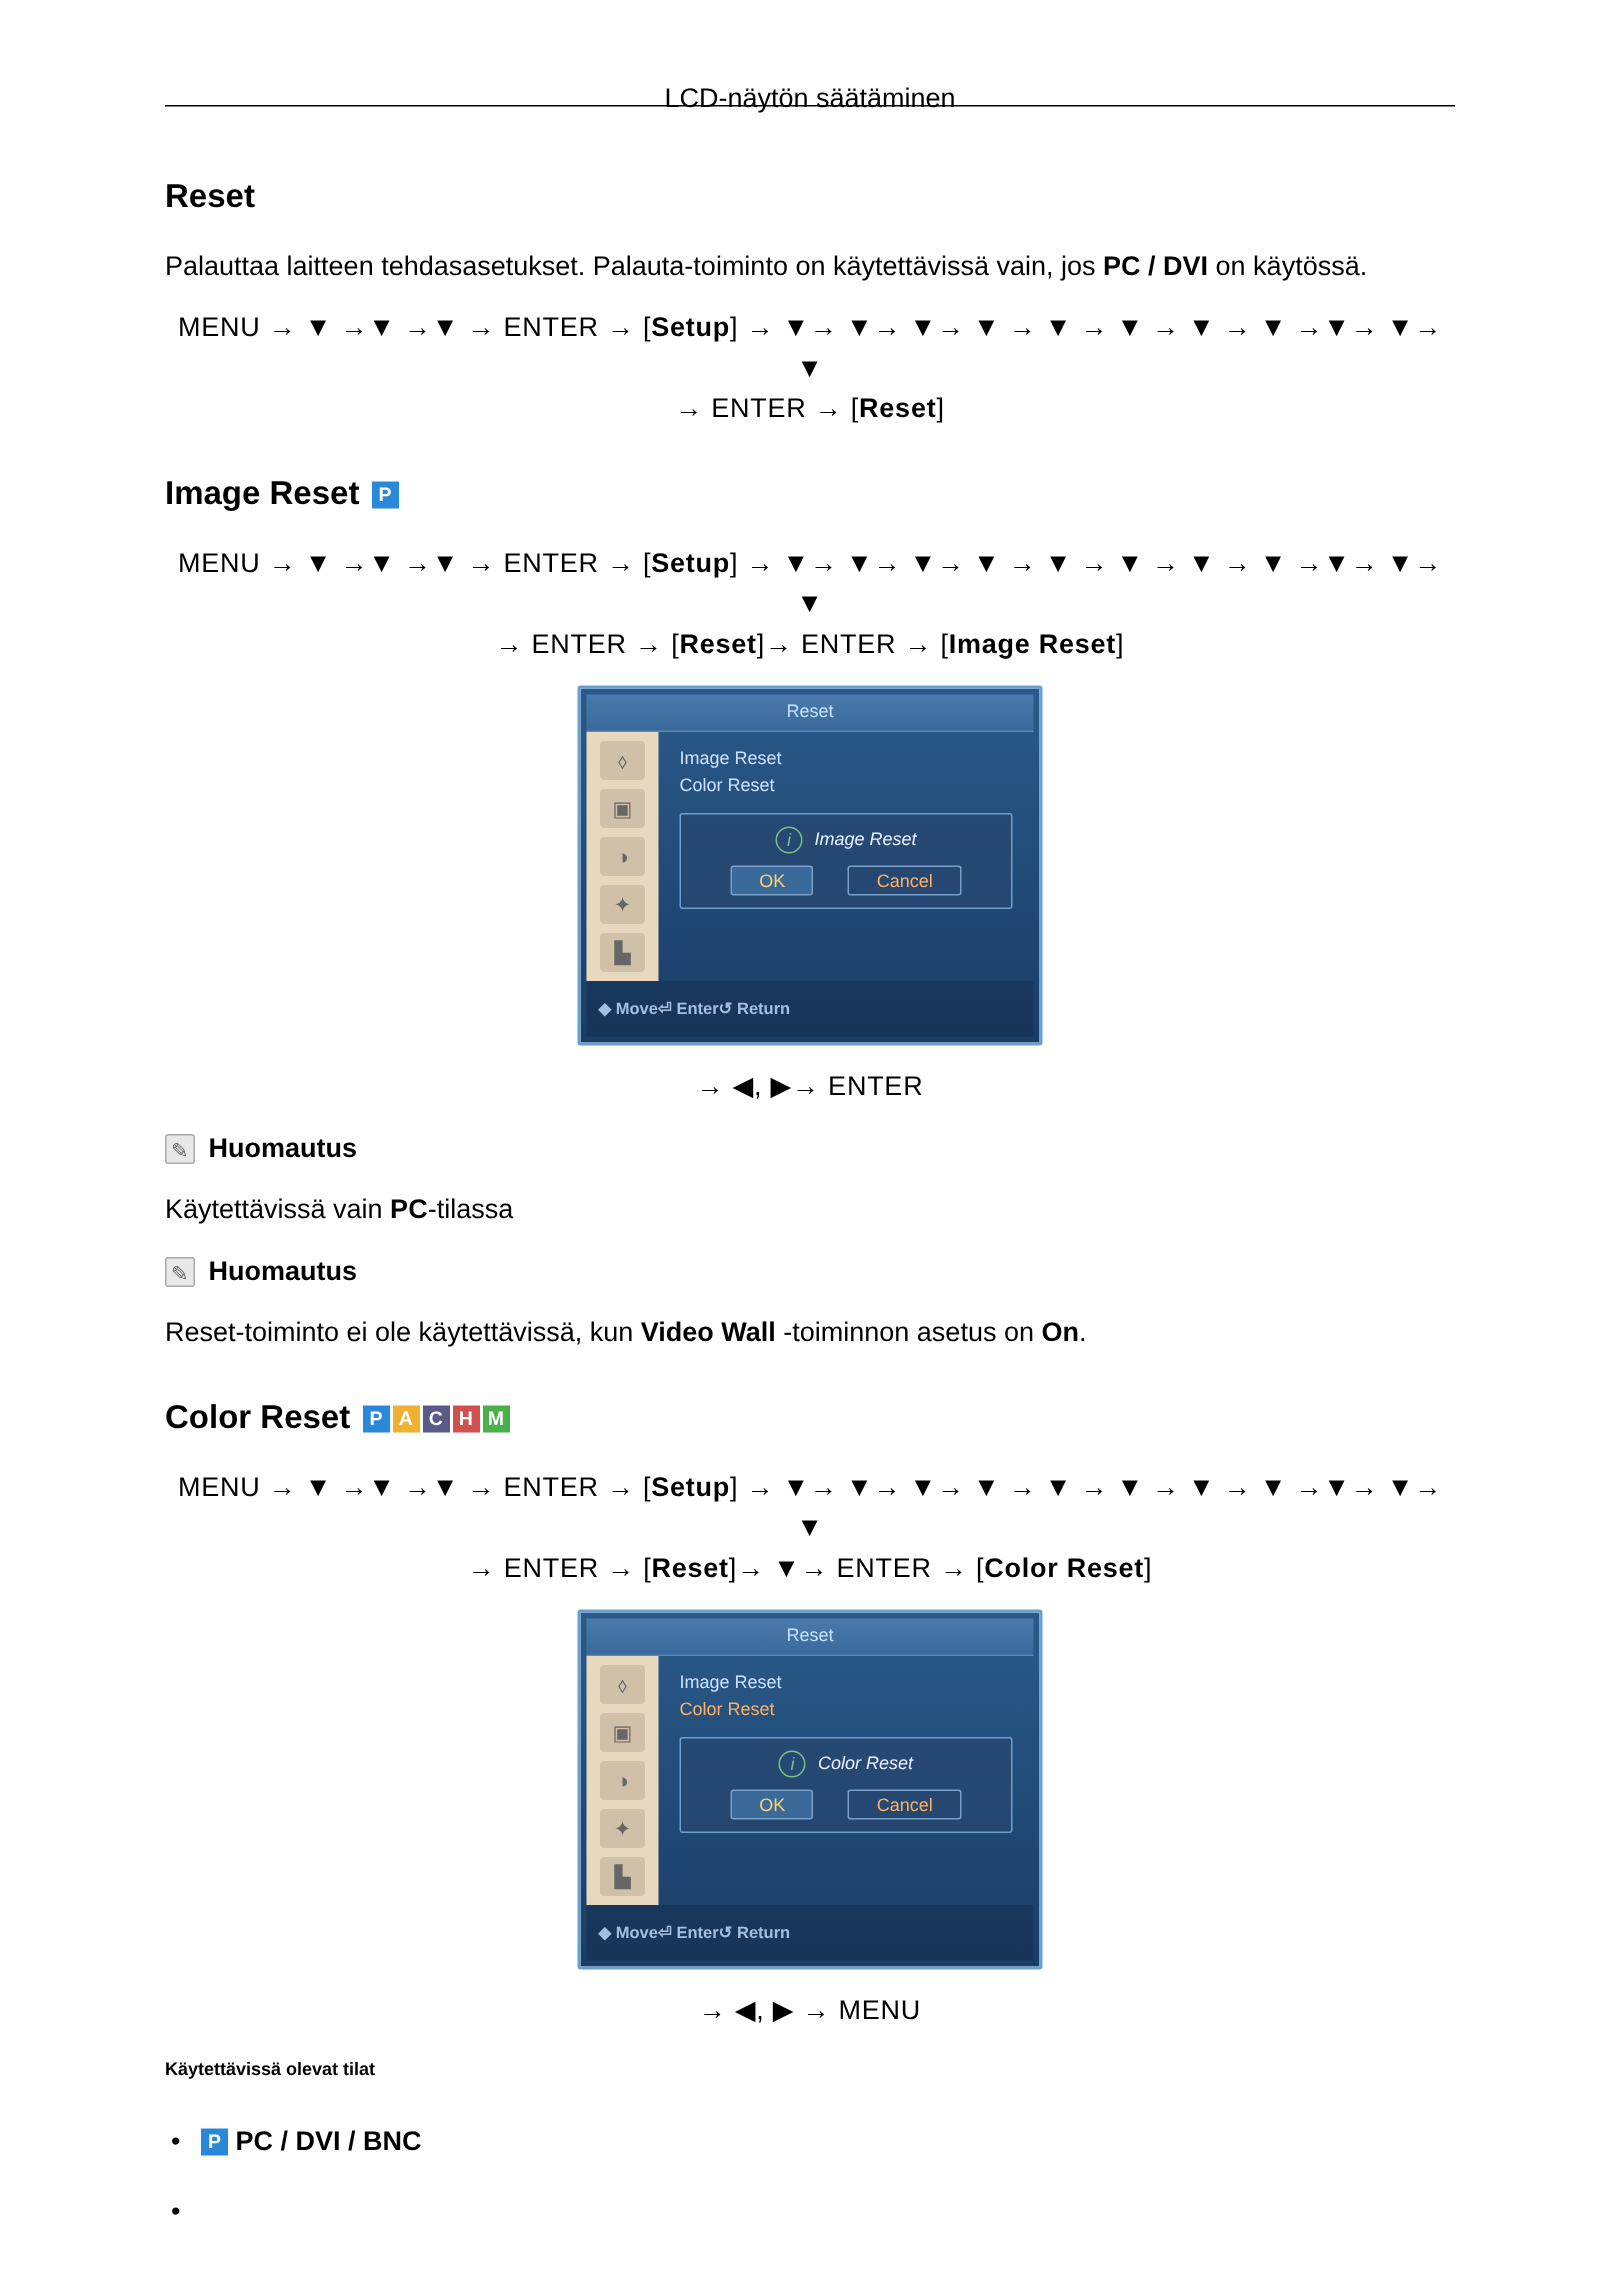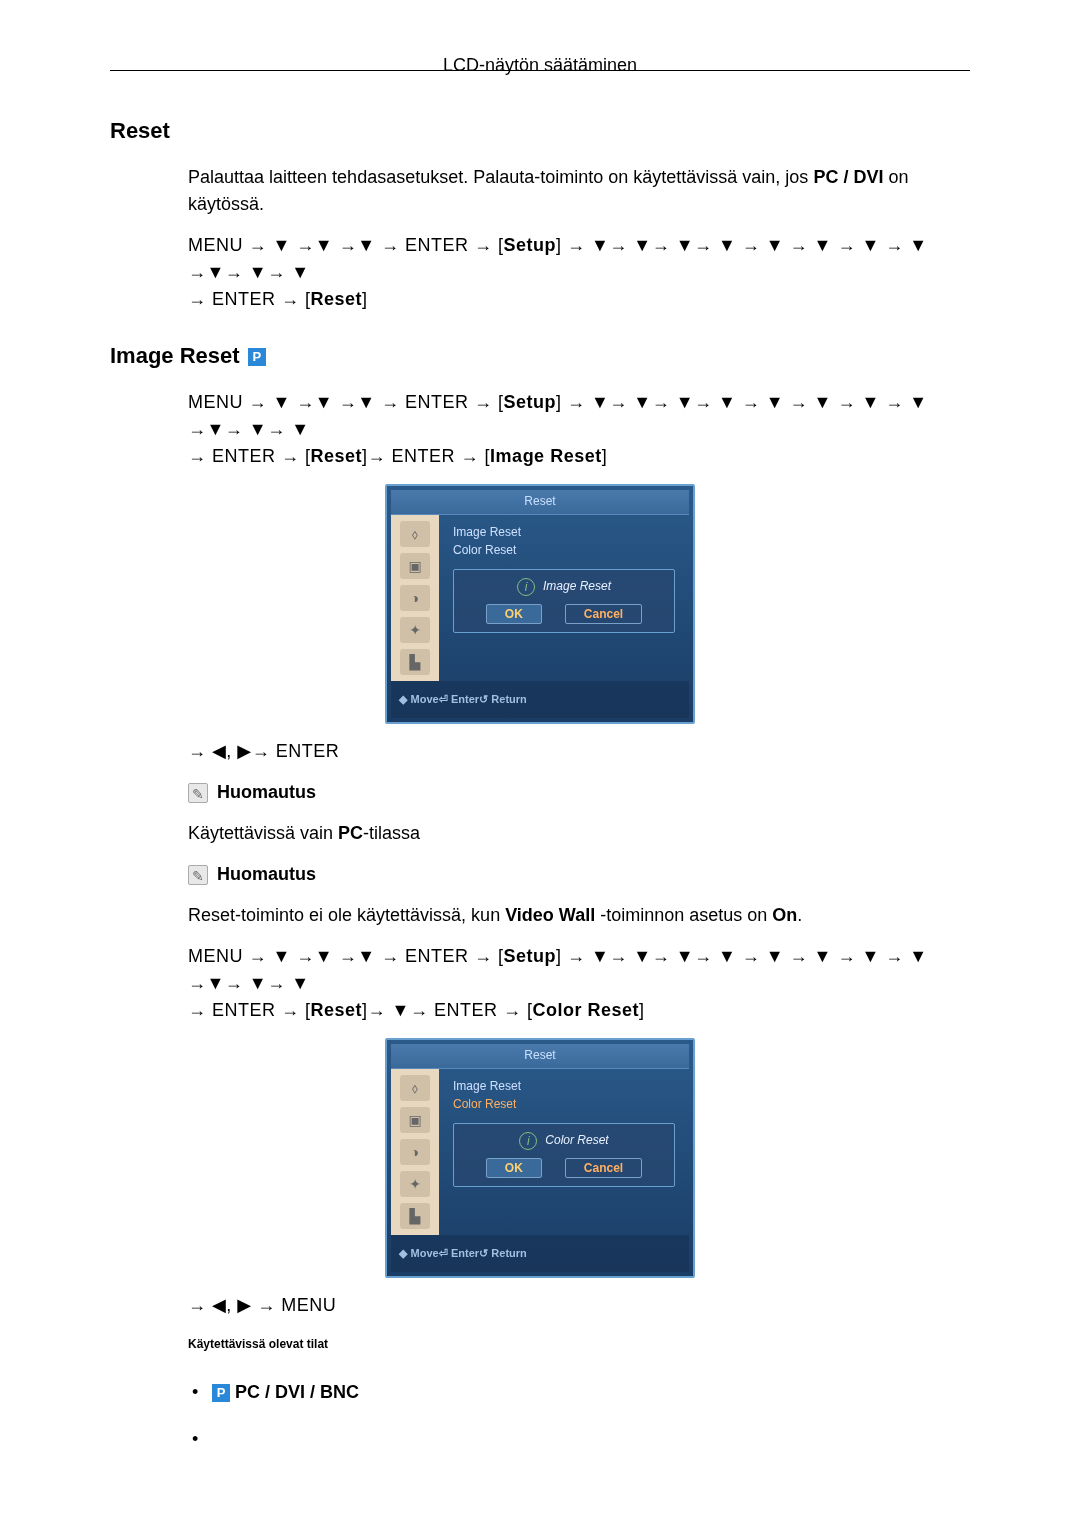--- a/index.html
+++ b/index.html
@@ -31,27 +31,27 @@
     font-size: 22px;
     font-weight: bold;
     margin: 30px 0 20px 0;
   }
   h3.sub {
     font-size: 12px;
     font-weight: bold;
     margin: 16px 0 16px 0;
   }
   .content-block {
-    margin-left: 78px;
     margin-bottom: 14px;
     line-height: 1.5;
   }
   .nav-sequence {
     font-size: 18px;
     letter-spacing: 0.5px;
+    text-align: center;
   }
   .osd-screenshot {
     width: 310px;
     margin: 14px auto 14px auto;
     background: linear-gradient(#2a5a8a, #1a3d66);
     border: 2px solid #6aa0d0;
     border-radius: 2px;
     position: relative;
     padding: 4px;
   }
@@ -116,21 +116,20 @@
     text-align:center;
     font-size:12px;
     line-height:16px;
     margin-right:8px;
     vertical-align:middle;
   }
   .osd-btns {
     display:flex;
     justify-content:center;
     gap:23px;
-    font-weight:bold;
   }
   .osd-btn {
     display:inline-block;
     padding:2px 18px;
     font-size:12px;
     border:1px solid #7aa0c8;
     border-radius:2px;
   }
   .osd-btn.ok { color:#ffd070; background:#3a6a9a; }
   .osd-btn.cancel { color:#ffb060; }
@@ -254,20 +253,24 @@
     <span>Käytettävissä vain </span><b>PC</b><span>-tilassa</span>
   </div>
   <div class="content-block">
     <span class="note-icon"></span>
     <span class="note-label">Huomautus</span>
   </div>
   <div class="content-block">
     <span>Reset-toiminto ei ole käytettävissä, kun </span><b>Video Wall</b><span> -toiminnon asetus on </span><b>On</b><span>.</span>
   </div>
 
+  <h2 class="section">
+    <span>Color Reset</span>
+    <span class="mode-badge mode-P">P</span><span class="mode-badge mode-A">A</span><span class="mode-badge mode-C">C</span><span class="mode-badge mode-H">H</span><span class="mode-badge mode-M">M</span>
+  </h2>
   <div class="content-block nav-sequence">
     <span>MENU → ▼ →▼ →▼ → ENTER → </span>[<b>Setup</b>]<span> → ▼→ ▼→ ▼→ ▼ → ▼ → ▼ → ▼ → ▼ →▼→ ▼→ ▼</span><br>
     <span>→ ENTER → </span>[<b>Reset</b>]<span>→ ▼→ ENTER → </span>[<b>Color Reset</b>]
   </div>
 
   <div class="osd-screenshot">
     <div class="osd-title">Reset</div>
     <div class="osd-body">
       <div class="osd-iconcol">
         <div class="ic">⬨</div>

